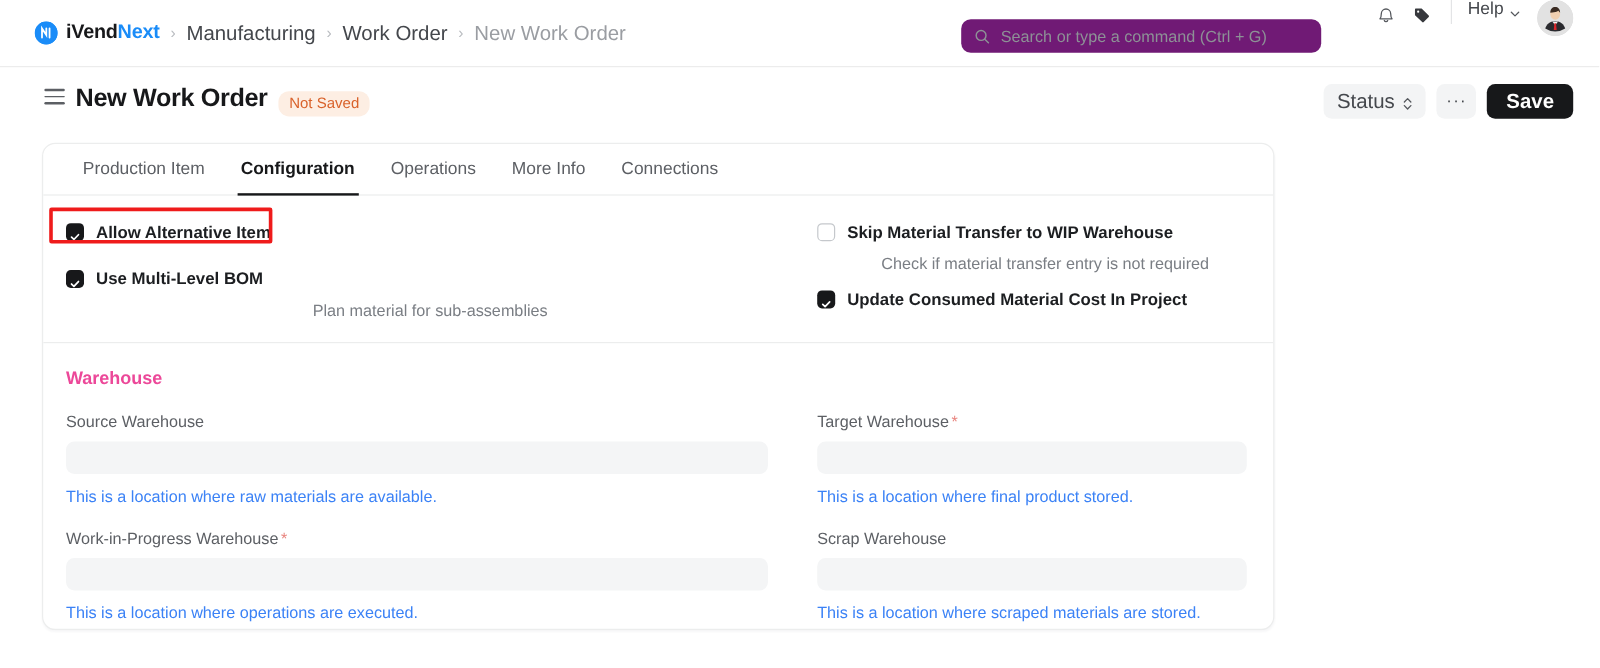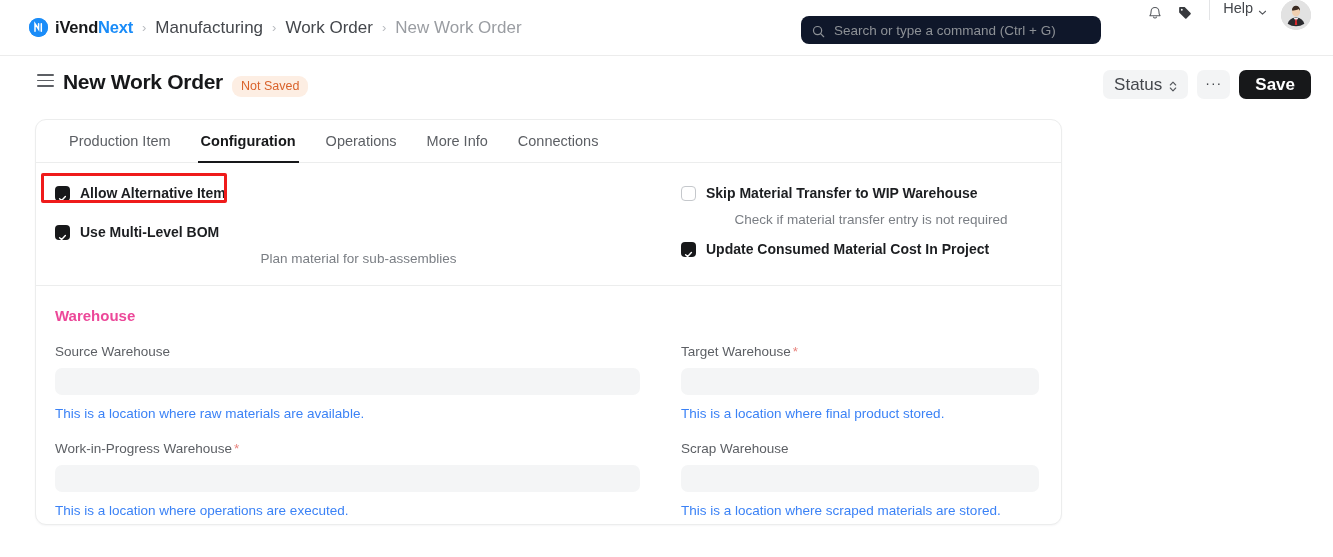--- a/index.html
+++ b/index.html
@@ -29,21 +29,21 @@
   }
   .brand-text { font-size:16.5px; font-weight:700; letter-spacing:-0.2px; color:#17181a;text-align:center; }
   .brand-text .accent { color:#1a8cf8; }
 
   .crumb-sep { color:#b9bcc0; font-size:13px; margin:0 9px; font-weight:400; }
   .crumb { font-size:17px; color:#44474c; text-decoration:none; white-space:nowrap; }
   .crumb.current { color:#9a9da2; }
 
   .nav-center { position:absolute; left:801px; top:16px; }
   .searchbox {
-    width:300px; height:28px; background:#0f172a; border-radius:8px;
+    width:300px; height:28px; background:#701a75; border-radius:8px;
     display:flex; align-items:center; padding:0 11px; gap:9px;
   }
   .search-ph { font-size:13.5px; color:#8d9196; }
   .ico-search { width:13px; height:13px; display:block; }
 
   .nav-right { position:absolute; right:22px; top:0; height:56px; display:flex; align-items:flex-start; gap:0; }
   .nav-icon-btn { width:30px; height:30px; display:flex; align-items:center; justify-content:center; cursor:pointer; }
   .nav-divider { width:1px; height:20px; background:#e3e4e6; margin:0 13px 0 9px; }
   .help-btn { display:flex; align-items:center; gap:5px; font-size:14.5px; color:#44474c; cursor:pointer; margin-right:14px; }
   .chev-sm { width:9px; height:9px; }

